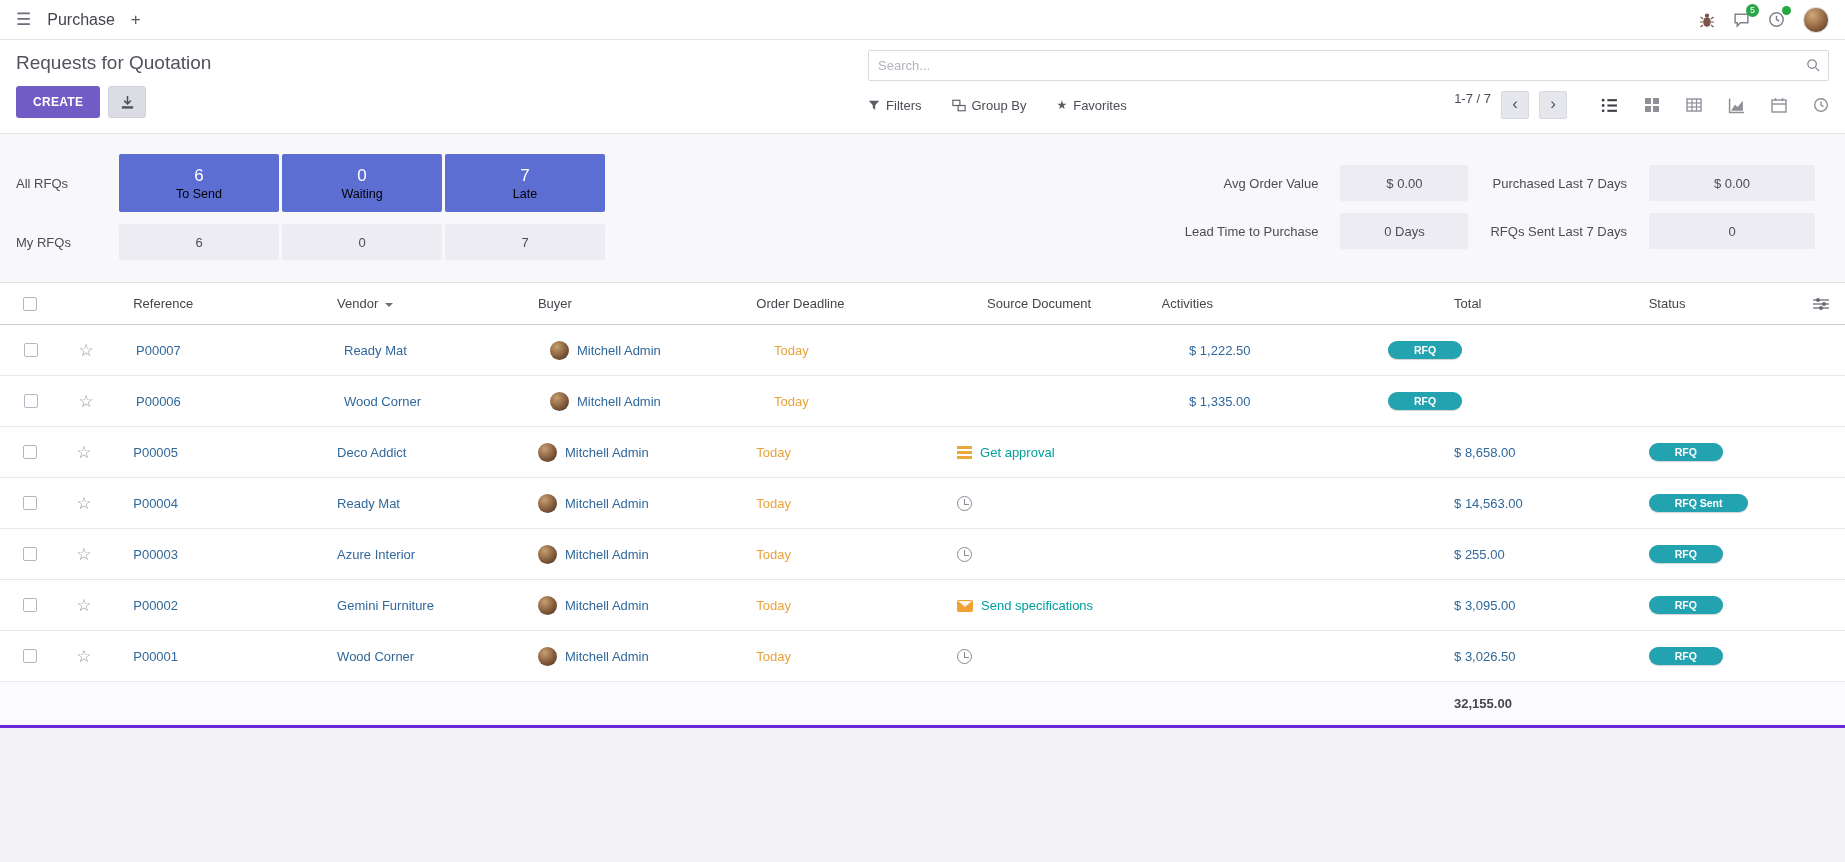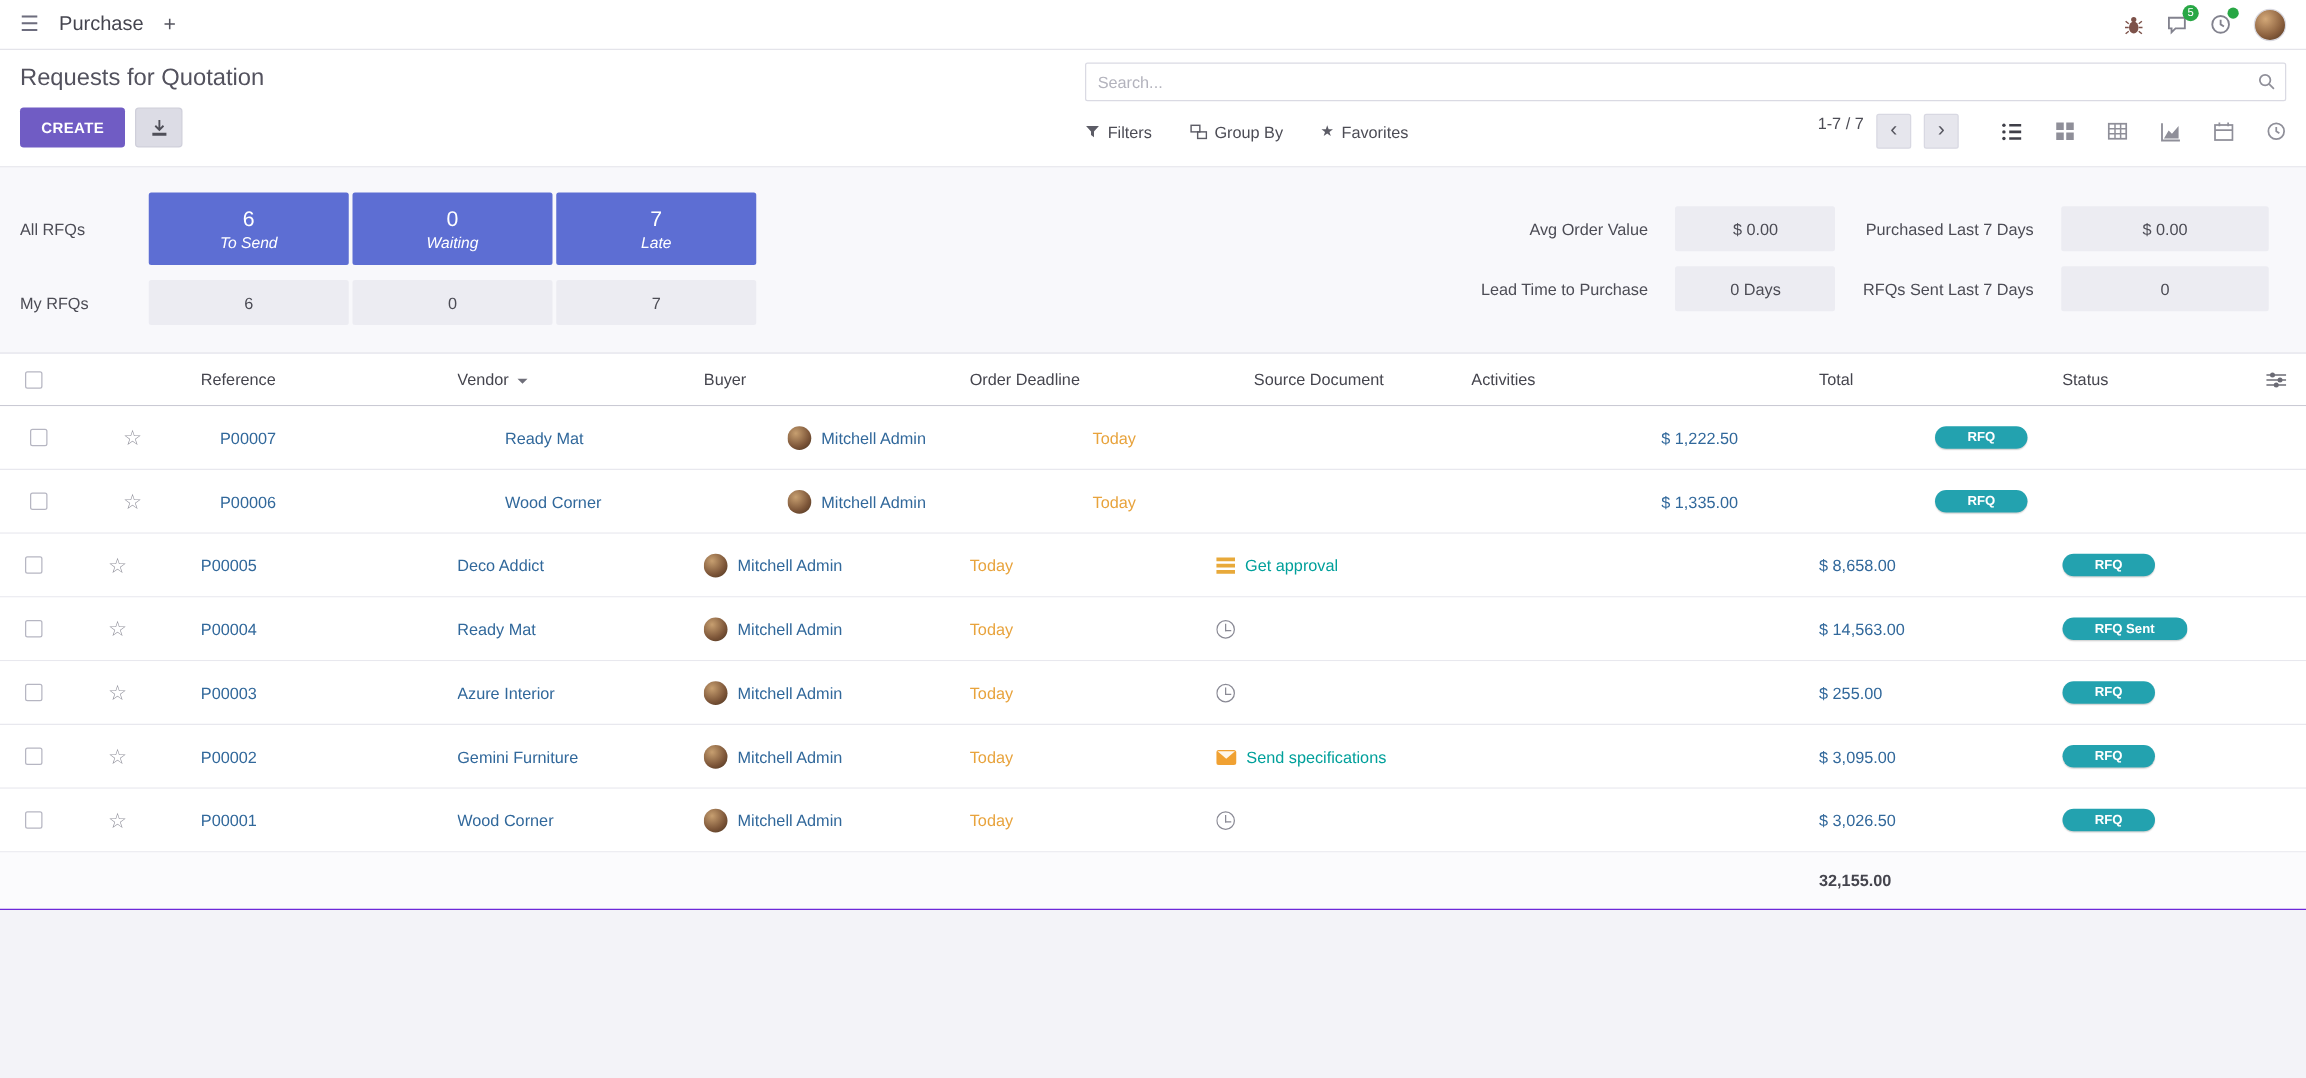--- a/index.html
+++ b/index.html
@@ -57,35 +57,35 @@
 
   
   .dashboard { background:#f8f8fb; border-bottom:1px solid #e0e0e8; padding:20px 16px 22px;
                display:flex; align-items:center; }
   .dash-left { display:grid; grid-template-columns:100px 160px 160px 160px; column-gap:3px; row-gap:12px;
                align-items:center; }
   .dash-label { font-size:13px; color:#4c4c55; }
   .kpi-card { height:58px; background:var(--kpi-blue,#5d6ed3); color:#fff; border-radius:2px;
               display:flex; flex-direction:column; align-items:center; justify-content:center; cursor:pointer; }
   .kpi-count { font-size:17px; line-height:1.3; }
-  .kpi-label { font-size:12.5px; color:#ffffff;font-style:italic; }
+  .kpi-label { font-size:12.5px; color:#000000; }
   .my-box { height:36px; background:#ececf2; border-radius:2px; display:flex; align-items:center;
             justify-content:center; color:#4c4c55; cursor:pointer; }
   .dash-right { margin-left:auto; display:grid; grid-template-columns:auto 128px auto 166px;
                 column-gap:22px; row-gap:12px; align-items:center; margin-right:14px; }
   .kpi-rlabel { text-align:right; color:#4c4c55; }
   .kpi-rvalue { height:36px; background:#ececf2; border-radius:2px; display:flex; align-items:center;
                 justify-content:center; color:#4c4c55; }
 
   
   .listview { background:#fff; }
-  .tr, .thead, .tfoot { display:flex; align-items:stretch;gap:20px; }
+  .tr, .thead, .tfoot { display:flex; align-items:stretch; }
   .thead { height:42px; border-bottom:1px solid #cacad4; color:#45454e; }
   .tr { height:51px; border-bottom:1px solid #e8e8ee; background:#fff; cursor:pointer; }
-  .tfoot { height:46px; background:#fbfbfd; border-bottom:1px solid #6d28d9; }
+  .tfoot { height:46px; background:#fbfbfd; border-bottom:3px solid #6d28d9; }
   .td, .th { display:flex; align-items:center; overflow:hidden; white-space:nowrap; }
   .c-check { width:62px; justify-content:center; }
   .c-star { width:48px; justify-content:center; }
   .c-ref { width:190px; padding-left:26px; }
   .c-vendor { width:206px;margin-left:44px; }
   .c-buyer { width:224px; }
   .c-deadline { width:206px; }
   .c-act { width:300px; }
   .c-source { width:209px; padding-left:30px; }
   .c-total { width:185px; justify-content:flex-start; padding-right:10px; }

